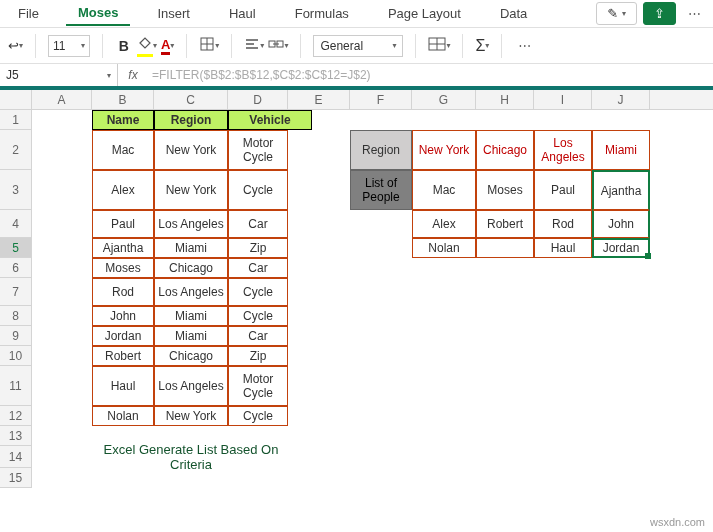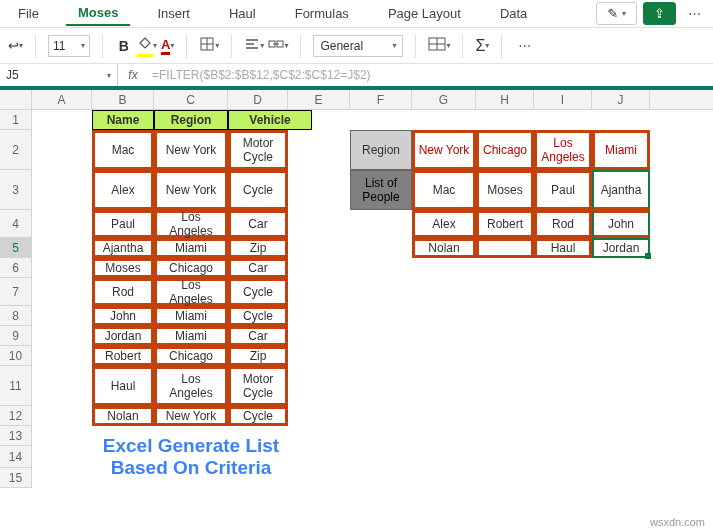--- a/index.html
+++ b/index.html
@@ -205,30 +205,30 @@
     font-size: 12px;
     padding: 2px;
     text-align: center;
   }
   .tbl-head {
     background: #bef264;
     border: 1px solid #000;
     font-weight: bold;
   }
   .tbl-cell {
-    border: 3px solid #c2410c;
+    border: 1px solid #c2410c;
     background: #fff;
   }
   .gray1 { background: #d0cece; border:1px solid #666; }
   .gray2 { background: #808080; color:#000; border:1px solid #666; }
   .rtxt { color: #c00000; font-weight: 500; }
   .caption {
-    color: #3b82f6;
-    font-weight: bold;
-    font-size: 19px;
+    color: #14532d;
+    font-weight: normal;
+    font-size: 13px;
     justify-content: flex-start;
     padding-left: 4px;
   }
   .sel-cell {
     border: 2px solid #107c41 !important;
   }
   .sel-handle {
     position: absolute;
     right: -3px;
     bottom: -3px;

